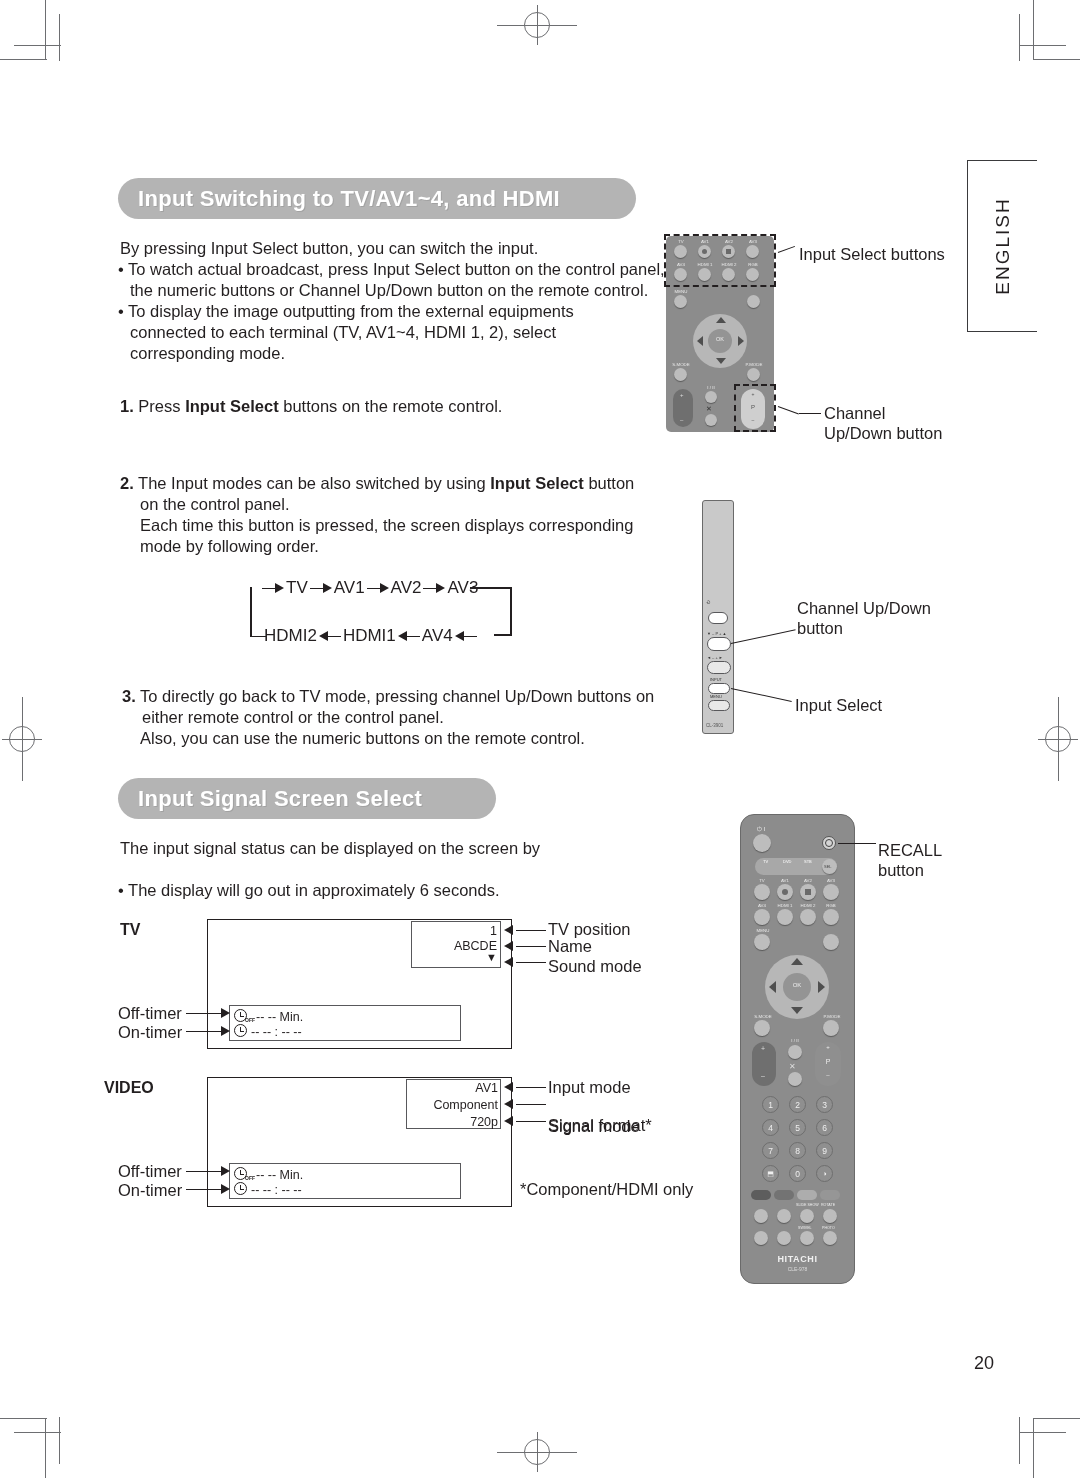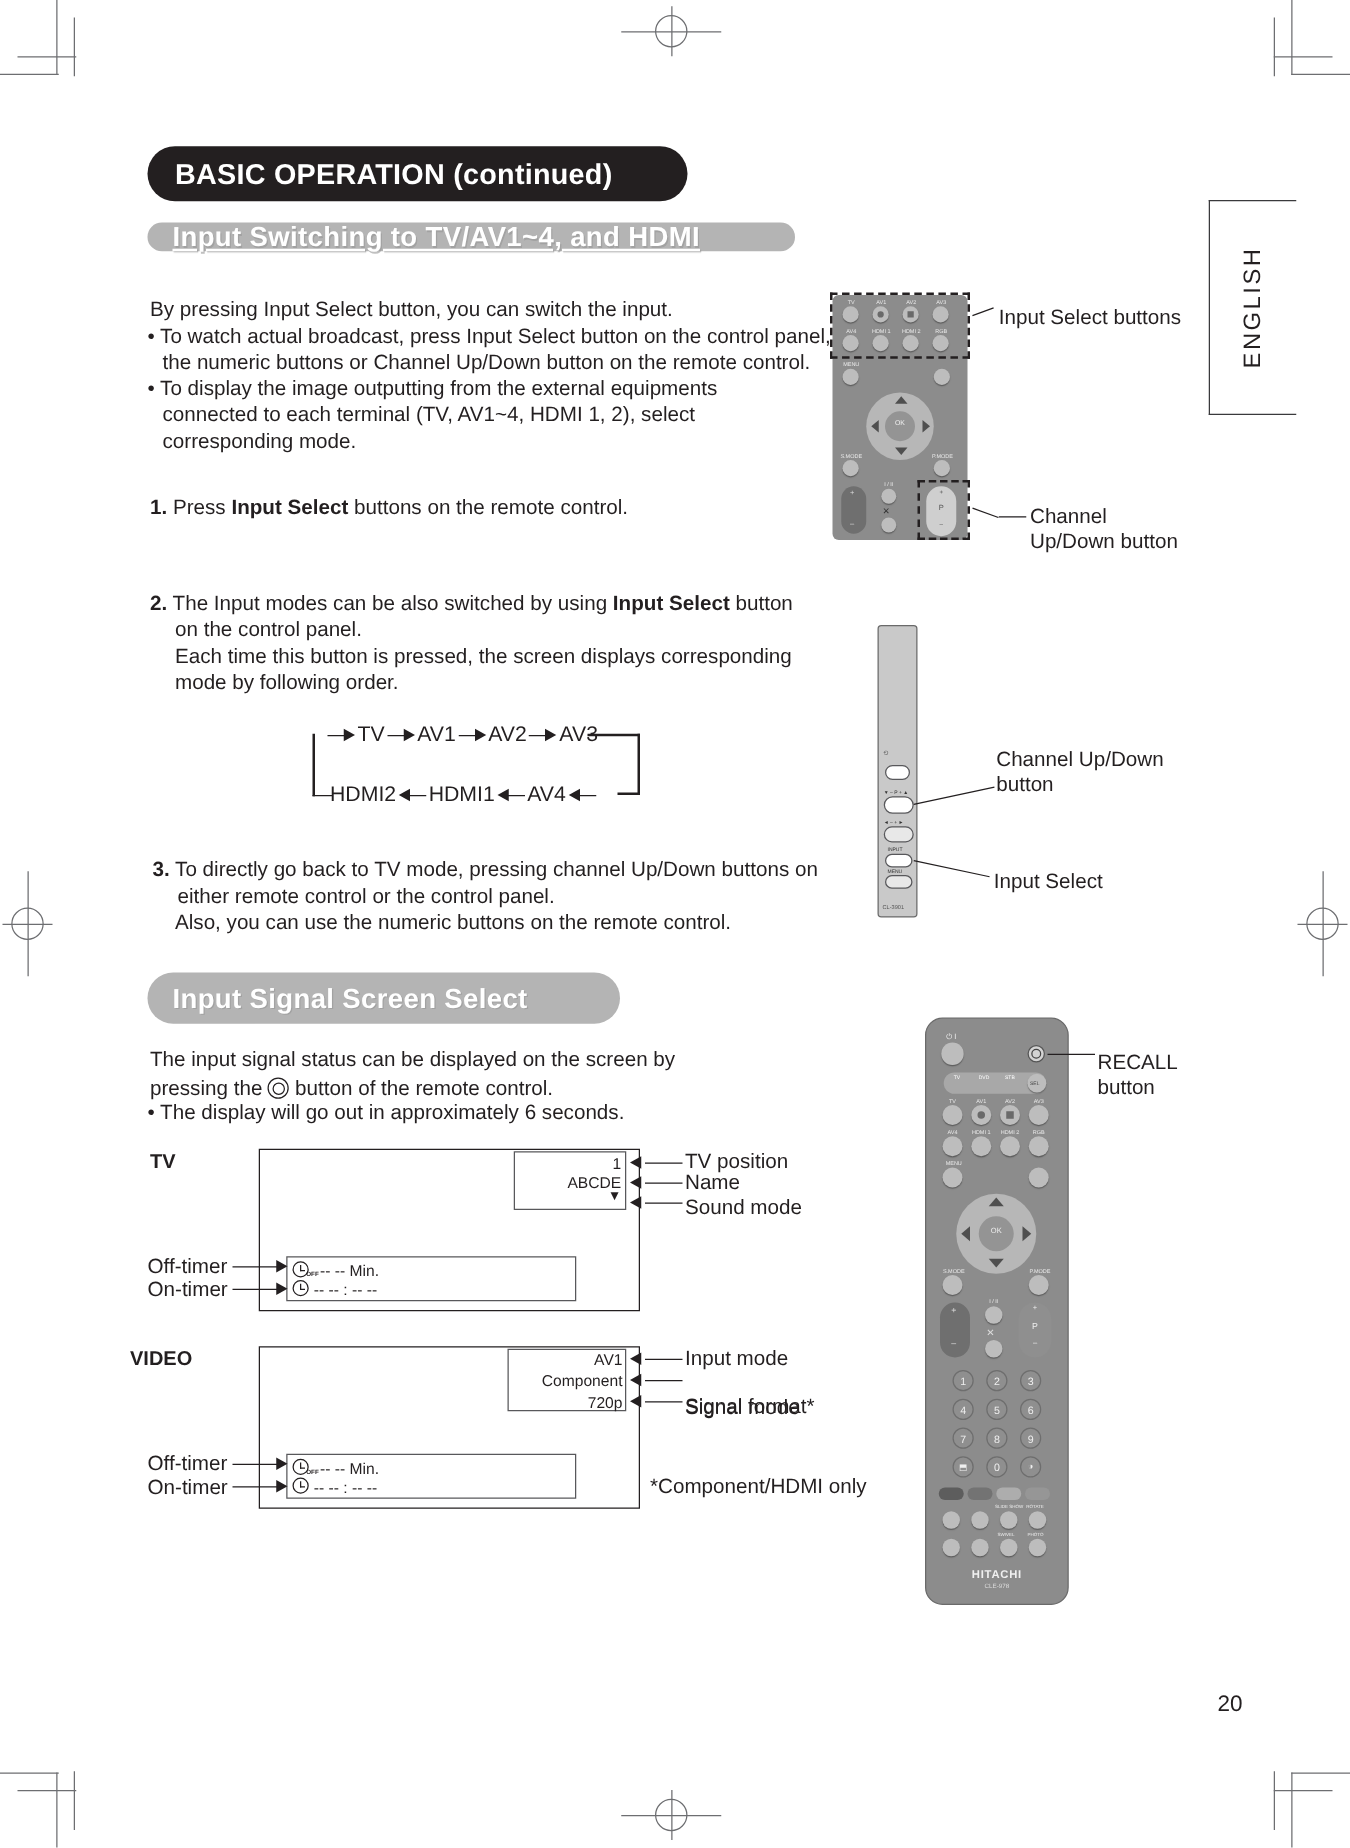--- a/index.html
+++ b/index.html
@@ -29,21 +29,21 @@
     background:#231f20; border-radius:22px;
     color:#ffffff; font-weight:bold; font-size:23px;
     display:flex; align-items:center; padding-left:22px; letter-spacing:.2px;
   }
   .sub-bar {
     position:absolute; background:#b4b4b4; border-radius:22px;
     color:#ffffff; font-weight:bold; font-size:22px;
     display:flex; align-items:center; padding-left:20px; letter-spacing:.3px;
     text-shadow:1px 1px 0 rgba(150,150,150,.6);
   }
-  #sub1 { left:118px; top:178px; width:518px; height:23px;text-decoration:underline; }
+  #sub1 { left:118px; top:178px; width:518px; height:41px; }
   #sub2 { left:118px; top:778px; width:378px; height:41px; }
 
   
   .txt { position:absolute; font-size:16.5px; line-height:21px; color:#231f20; }
   .txt b { font-weight:bold; }
   .num { font-weight:bold; }
 
   
   #english-tab {
     position:absolute; left:967px; top:160px; width:70px; height:172px;
@@ -148,21 +148,20 @@
     <div class="rh"></div>
       <div class="rv"></div>
       <div class="rc"></div>
   </div>
   <div class="reg" style="left:1038px;top:697px;width:40px;height:84px;">
     <div class="rh"></div>
       <div class="rv"></div>
       <div class="rc"></div>
   </div>
 
-  <div class="title-bar">BASIC OPERATION (continued)</div>
   <div class="sub-bar" id="sub1">Input Switching to TV/AV1~4, and HDMI</div>
   <div class="sub-bar" id="sub2">Input Signal Screen Select</div>
 
   <div id="english-tab">
     <span>ENGLISH</span>
   </div>
 
   <div class="txt" style="left:120px;top:238px;">By pressing Input Select button, you can switch the input.</div>
   <div class="txt" style="left:130px;top:280px;">the numeric buttons or Channel Up/Down button on the remote control.</div>
   <div class="txt" style="left:118px;top:259px;">• To watch actual broadcast, press Input Select button on the control panel,</div>
@@ -213,25 +212,20 @@
   </div>
 
   <div class="txt" style="left:122px;top:686px;">
     <span class="num">3.</span>
     <span>To directly go back to TV mode, pressing channel Up/Down buttons on</span>
   </div>
   <div class="txt" style="left:142px;top:707px;">either remote control or the control panel.</div>
   <div class="txt" style="left:140px;top:728px;">Also, you can use the numeric buttons on the remote control.</div>
 
   <div class="txt" style="left:120px;top:838px;width:520px;text-align:justify;">The input signal status can be displayed on the screen by</div>
-  <div class="txt" style="left:120px;top:859px;">
-    <span>pressing the </span><span style="display:inline-block;width:17px;height:17px;border:1.4px solid #231f20;border-radius:50%;position:relative;top:3px;">
-      <span style="position:absolute;left:2.5px;top:2.5px;width:10px;height:10px;border:1.2px solid #231f20;border-radius:50%;display:block;"></span>
-    </span><span> button of the remote control.</span>
-  </div>
   <div class="txt" style="left:118px;top:880px;">• The display will go out in approximately 6 seconds.</div>
 
   <div class="osd-label" style="left:120px;top:921px;">TV</div>
   <div class="screen" style="left:207px;top:919px;width:305px;height:130px;"></div>
 
   <div class="osd-box" style="left:411px;top:921px;width:90px;height:47px;"></div>
   <div class="osd-line" style="left:411px;top:924px;width:86px;">1</div>
   <div class="osd-line" style="left:411px;top:939px;width:86px;">ABCDE</div>
   <div class="osd-line" style="left:411px;top:951px;width:86px;font-size:11px;">▼</div>
 

